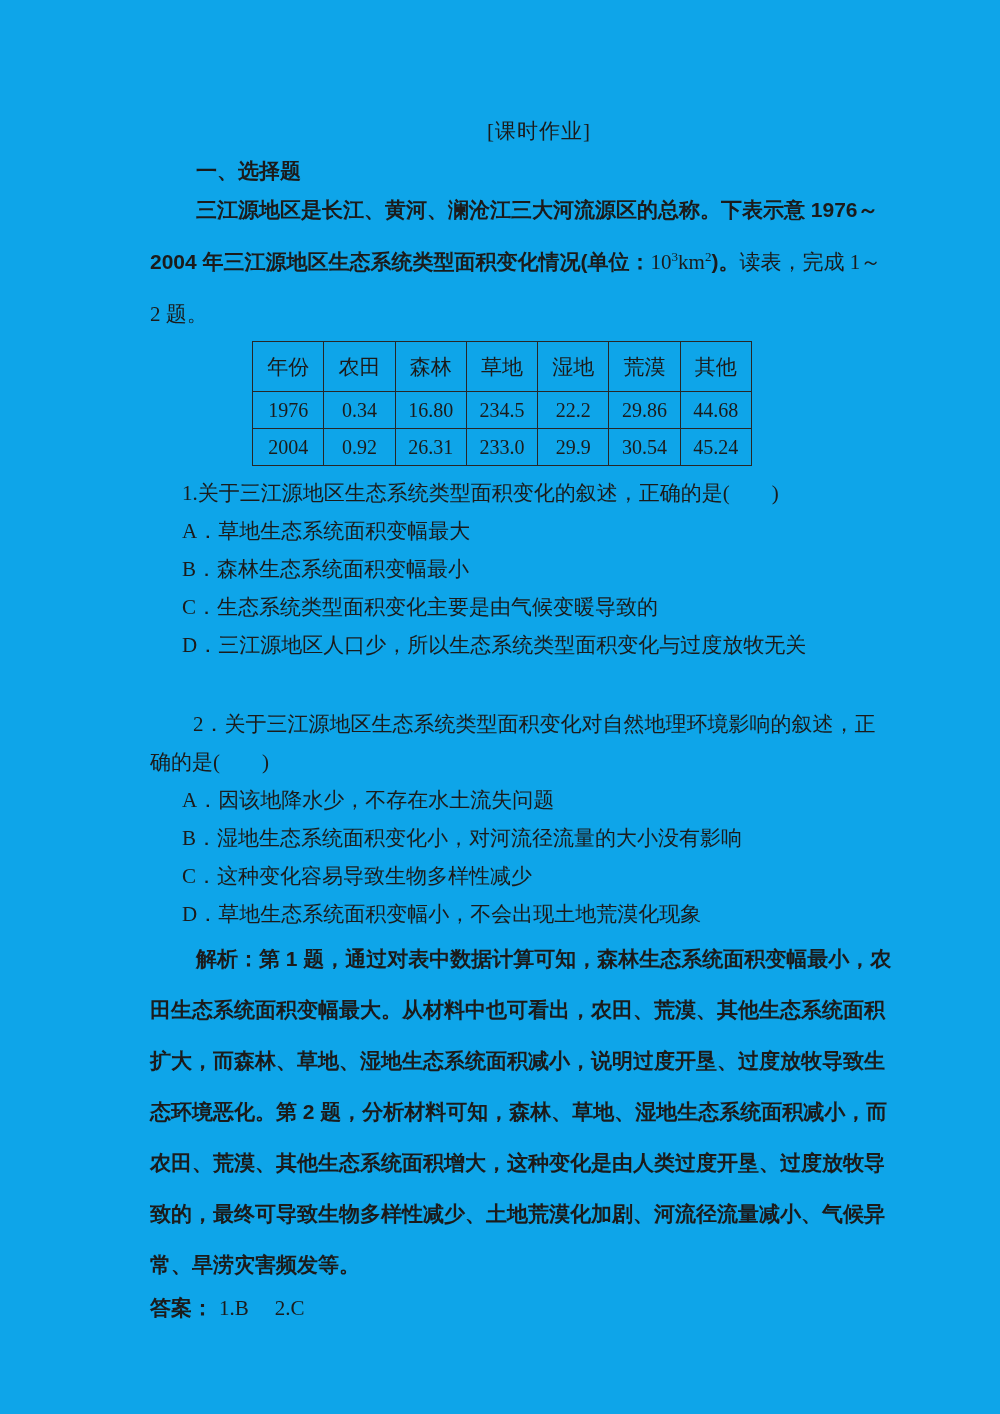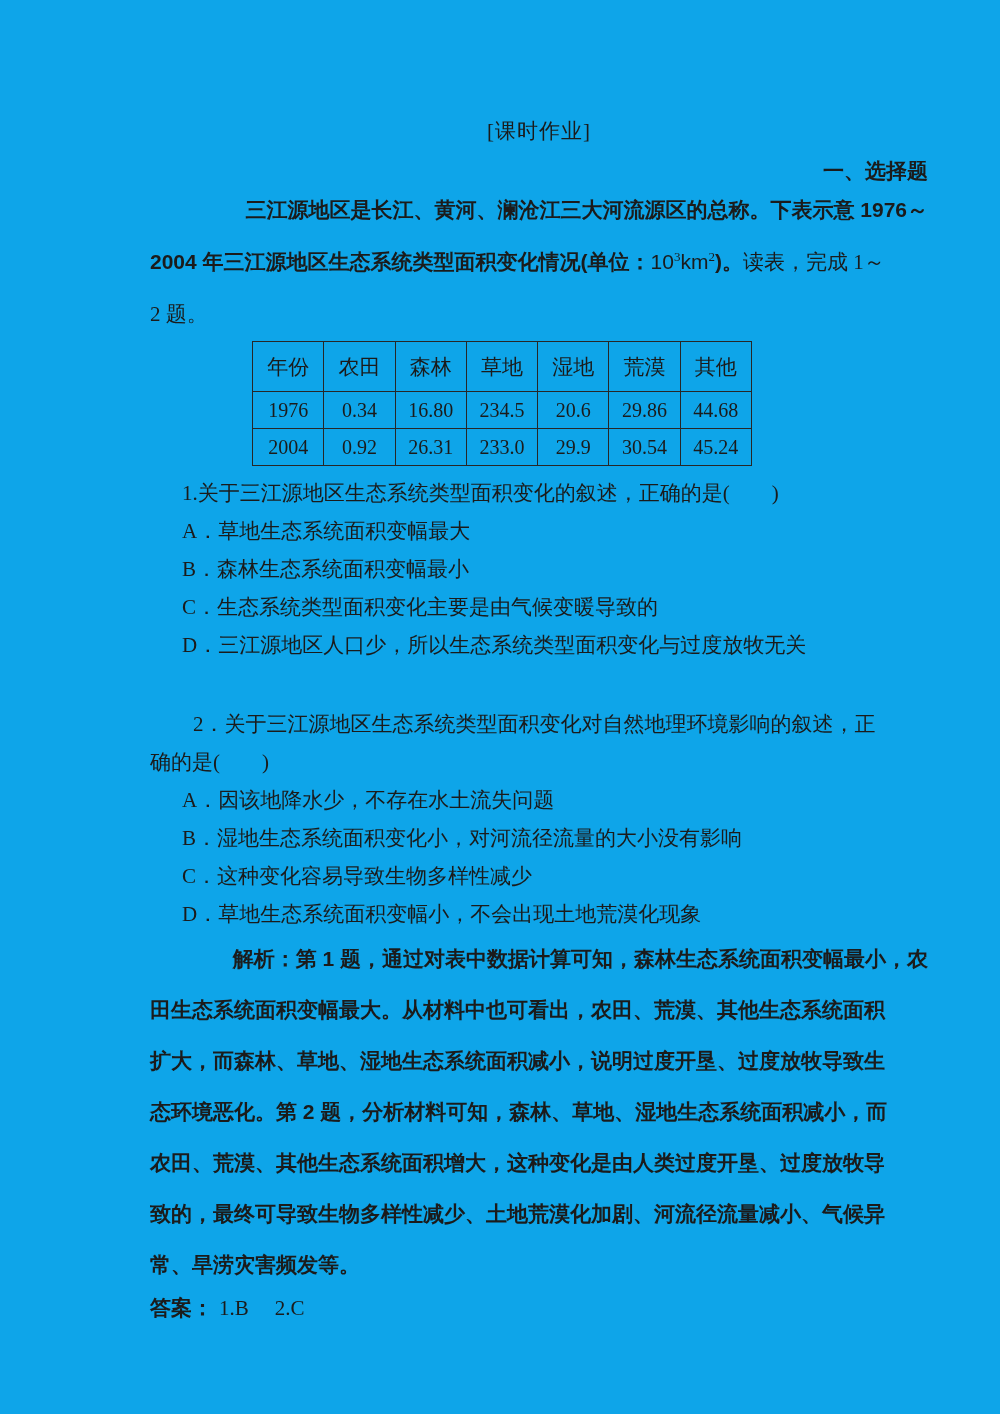--- a/index.html
+++ b/index.html
@@ -29,30 +29,30 @@
     letter-spacing: 1px;
   }
   .section-heading {
     margin-top: 14px;
     line-height: 26px;
   }
   .intro-line {
     line-height: 52px;
     white-space: nowrap;
   }
-  .indent-2em { text-indent: 46px; text-align: right; }
+  .indent-2em { text-indent: 46px; }
   sup {
     font-size: 13px;
     line-height: 0;
     vertical-align: super;
     font-family: "Liberation Serif", "DejaVu Serif", serif;
     font-weight: 400;
   }
   .num-serif {
-    font-family: Liberation Sans, sans-serif;
+    font-family: Liberation Serif, serif;
     font-weight: 400;
     margin-top: 15px;
   }
   table.eco-table {
     margin: 1px 0 8px 102px;
     border-collapse: collapse;
     table-layout: fixed;
     width: 500px;
   }
   table.eco-table th, table.eco-table td {
@@ -119,21 +119,21 @@
         <th>荒漠</th>
         <th>其他</th>
       </tr>
     </thead>
     <tbody>
       <tr>
         <td>1976</td>
         <td>0.34</td>
         <td>16.80</td>
         <td>234.5</td>
-        <td>20.6</td>
+        <td>22.2</td>
         <td>29.86</td>
         <td>44.68</td>
       </tr>
       <tr>
         <td>2004</td>
         <td>0.92</td>
         <td>26.31</td>
         <td>233.0</td>
         <td>29.9</td>
         <td>30.54</td>

